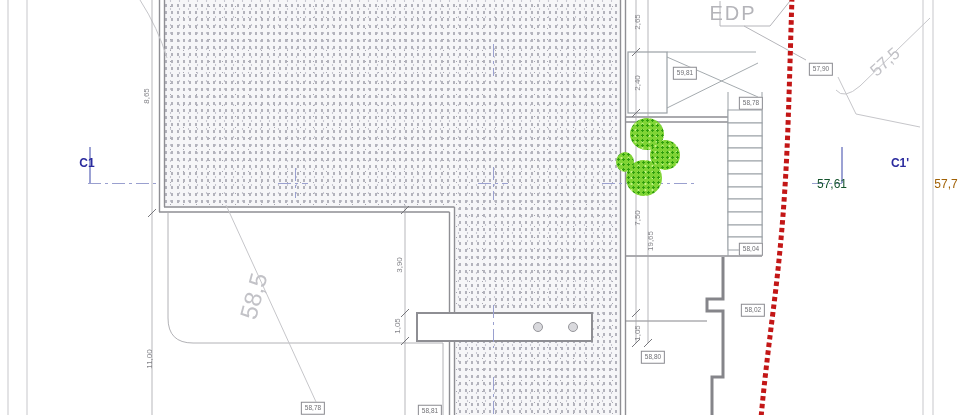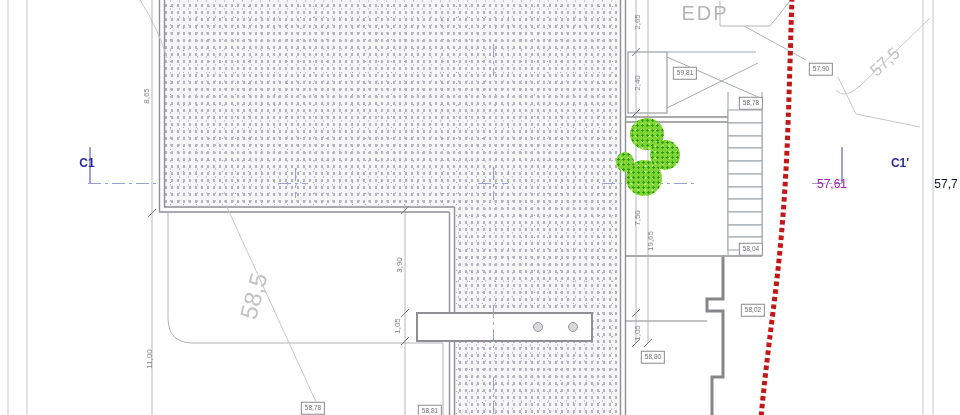--- a/index.html
+++ b/index.html
@@ -147,29 +147,29 @@
     </g>
   </svg>
 
   <div id="tree">
     <div class="lobe" style="left:16px;top:2px;width:34px;height:32px;"></div>
     <div class="lobe" style="left:36px;top:24px;width:30px;height:30px;"></div>
     <div class="lobe" style="left:12px;top:44px;width:36px;height:36px;"></div>
     <div class="lobe" style="left:2px;top:36px;width:18px;height:20px;"></div>
   </div>
 
-  <div class="lbl edp" style="left:705px;top:13px;">EDP</div>
+  <div class="lbl edp" style="left:733px;top:13px;">EDP</div>
 
   <div class="lbl marker" style="left:87px;top:163px;">C1</div>
   <div class="lbl marker" style="left:900px;top:163px;">C1'</div>
 
   <div class="lbl contour" style="left:254px;top:296px;font-size:24px;transform:translate(-50%,-50%) rotate(-75deg);">58,5</div>
   <div class="lbl contour" style="left:885px;top:62px;font-size:17px;transform:translate(-50%,-50%) rotate(-42deg);">57,5</div>
-  <div class="lbl contour" style="left:832px;top:184px;font-size:12px;color:#a21caf;">57,61</div>
-  <div class="lbl contour" style="left:946px;top:184px;font-size:12px;color:#0f172a;">57,7</div>
+  <div class="lbl contour" style="left:832px;top:184px;font-size:12px;color:#14532d;">57,61</div>
+  <div class="lbl contour" style="left:946px;top:184px;font-size:12px;color:#a16207;">57,7</div>
 
   <div class="lbl dim v" style="left:147px;top:96px;">8,65</div>
   <div class="lbl dim v" style="left:150px;top:359px;">11,00</div>
   <div class="lbl dim v" style="left:638px;top:22px;">2,65</div>
   <div class="lbl dim v" style="left:638px;top:83px;">2,40</div>
   <div class="lbl dim v" style="left:638px;top:218px;">7,50</div>
   <div class="lbl dim v" style="left:651px;top:241px;">19,65</div>
   <div class="lbl dim v" style="left:638px;top:333px;">1,05</div>
   <div class="lbl dim v" style="left:400px;top:265px;">3,90</div>
   <div class="lbl dim v" style="left:398px;top:326px;">1,05</div>

